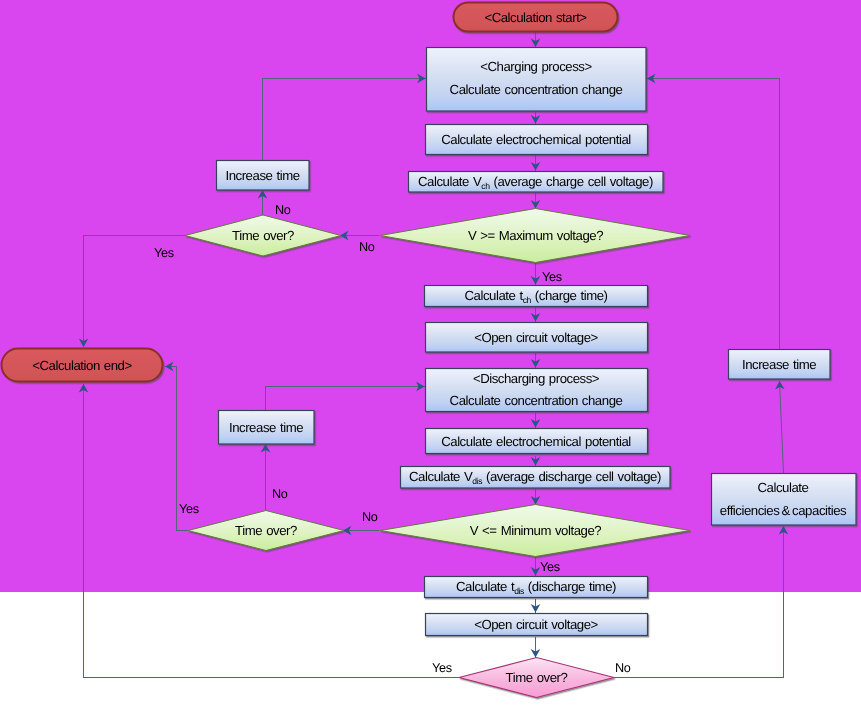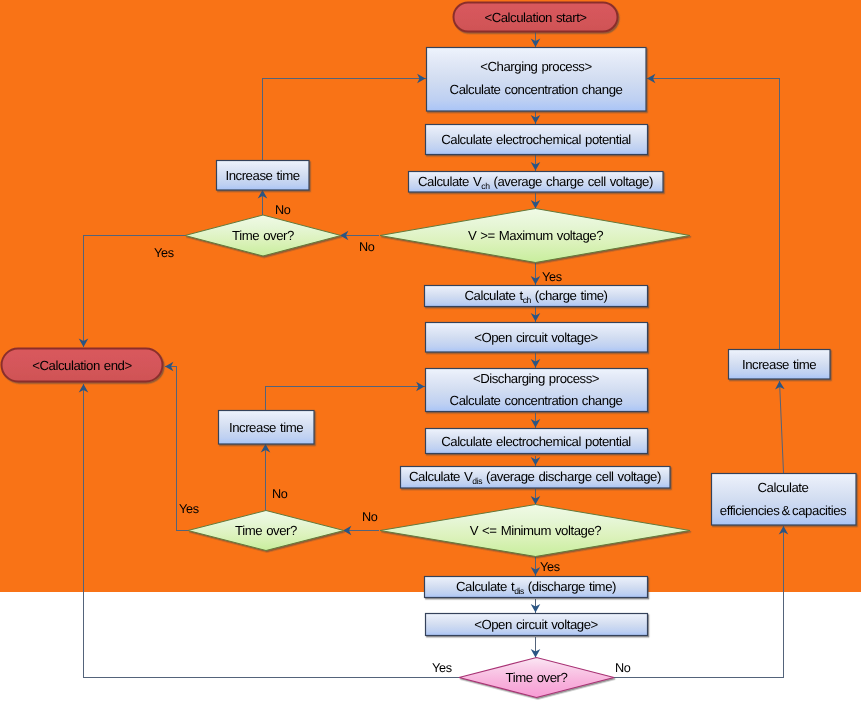--- a/index.html
+++ b/index.html
@@ -1,18 +1,18 @@
 <!DOCTYPE html>
 <html><head>
 <meta charset="utf-8">
 <style>
   html,body{margin:0;padding:0;background:#ffffff;}
   body{width:861px;height:706px;overflow:hidden;
        font-family:"Liberation Sans",sans-serif;}
-  #stage{position:relative;width:861px;height:592px;background:#f97316;}
+  #stage{position:relative;width:861px;height:592px;background:#d946ef;}
   text{-webkit-font-smoothing:antialiased;text-rendering:geometricPrecision;}
   svg#flow{position:absolute;left:0;top:0;width:861px;height:706px;display:block;}
   .nodetext{font-family:"Liberation Sans",sans-serif;font-size:13.2px;fill:#000000;
             text-anchor:middle;letter-spacing:-0.45px;word-spacing:0.8px;}
   .edgelabel{font-family:"Liberation Sans",sans-serif;font-size:12.7px;fill:#000000;
              letter-spacing:-0.3px;}
   .sub{font-size:8.6px;}
 </style>
 </head>
 <body>

